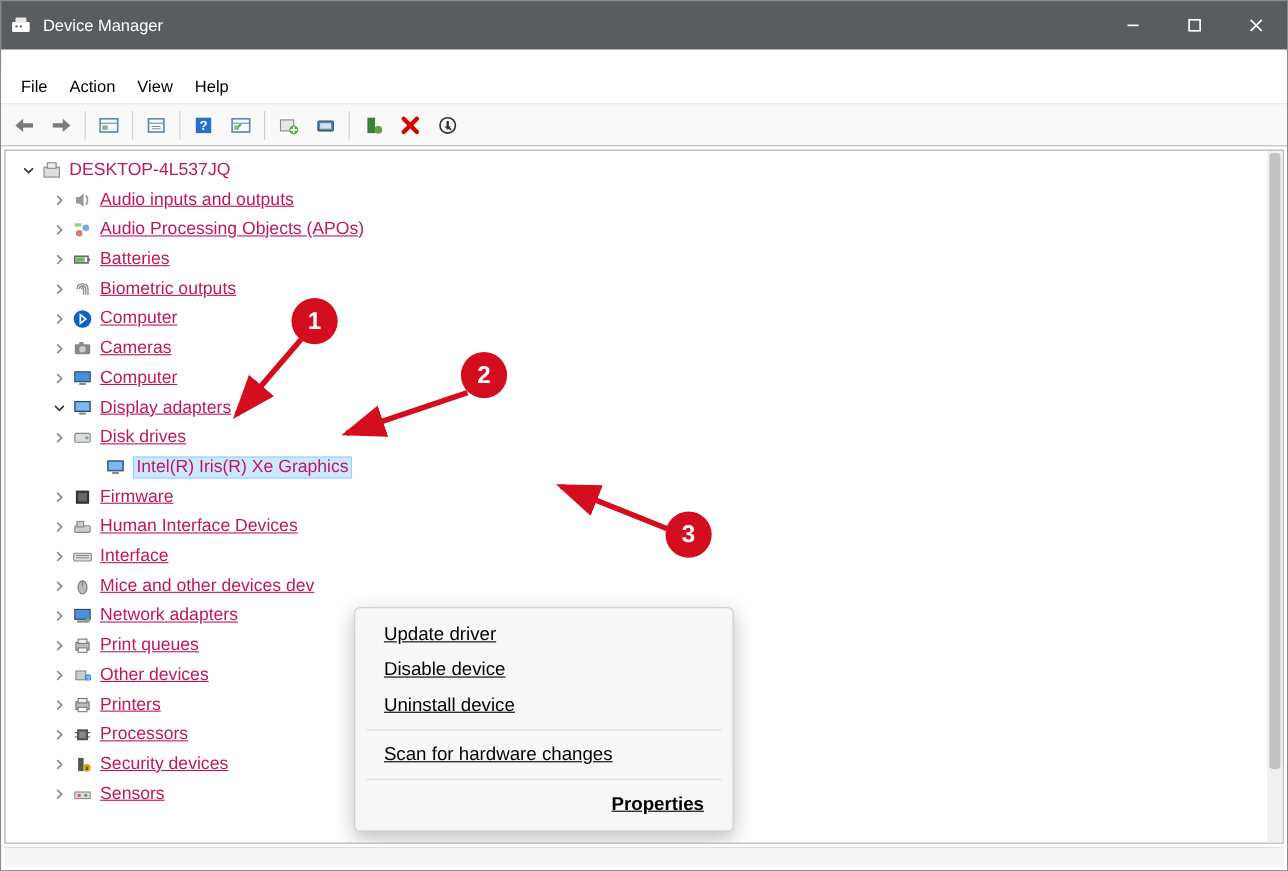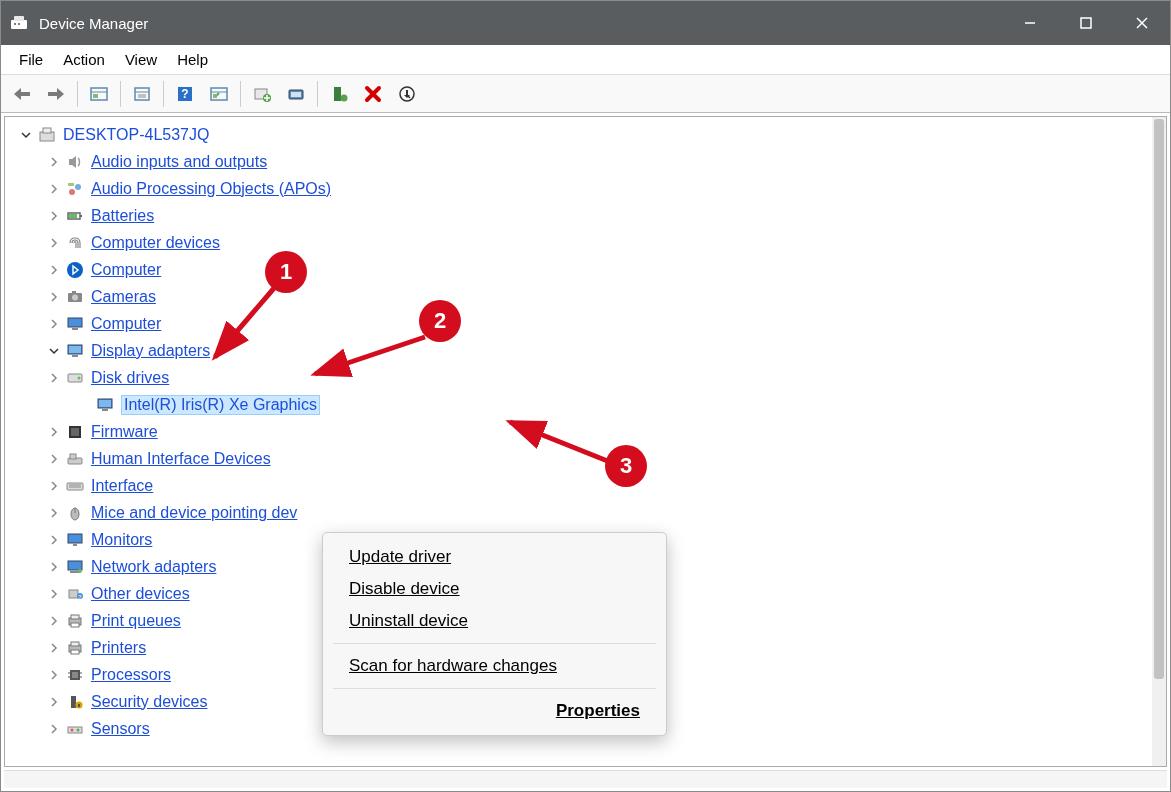--- a/index.html
+++ b/index.html
@@ -6,33 +6,33 @@
   html, body { width: 1171px; height: 792px; font-family: "Segoe UI", Arial, sans-serif; font-size: 15px; background: #fff; overflow: hidden; }
   .window { width: 1171px; height: 792px; border: 1px solid #8a8a8a; display: flex; flex-direction: column; background: #fff; }
   
   .titlebar { height: 44px; background: #5a5d60; color: #fff; display: flex; align-items: center; padding-left: 8px; }
   .titlebar .app-icon { width: 20px; height: 20px; margin-right: 10px; display: flex; align-items: center; justify-content: center; }
   .titlebar .title { font-size: 15px; }
   .titlebar .spacer { flex: 1; }
   .win-btn { width: 56px; height: 44px; display: flex; align-items: center; justify-content: center; cursor: pointer; }
   .win-btn svg { stroke: #fff; }
   
-  .menubar { height: 30px; background: #fff; display: flex; align-items: center; padding-left: 8px; border-bottom: 1px solid #ddd; gap: 0; }
+  .menubar { height: 30px; background: #fff; display: flex; align-items: center; padding-left: 8px; border-bottom: 1px solid #ddd; gap: 0; margin-top: 20px; }
   .menubar .menu-item { padding: 4px 10px; font-size: 15px; cursor: pointer; }
   
   .toolbar { height: 38px; background: #f9f9f9; border-bottom: 1px solid #bbb; display: flex; align-items: center; padding: 0 6px; gap: 4px; }
   .toolbar .tb-btn { width: 30px; height: 30px; display: flex; align-items: center; justify-content: center; cursor: pointer; border: 1px solid transparent; }
   .toolbar .sep { width: 1px; height: 26px; background: #ccc; margin: 0 2px; }
   
   .body-wrap { flex: 1; display: flex; min-height: 0; }
   .tree-pane { flex: 1; overflow-y: hidden; border: 1px solid #aaa; margin: 3px; position: relative; }
   .tree-scroll { position: absolute; inset: 0; overflow-y: hidden; padding: 4px 0; }
   .tree-pane .scrollbar { position: absolute; right: 0; top: 0; bottom: 0; width: 14px; background: #f0f0f0; }
   .tree-pane .scrollbar .thumb { position: absolute; top: 2px; left: 2px; right: 2px; height: 560px; background: #c2c2c2; border-radius: 3px; }
-  .tree-row { display: flex; align-items: center; height: 27px; padding-left: 14px; font-size: 16px; color: #1d4ed8; white-space: nowrap; }
+  .tree-row { display: flex; align-items: center; height: 27px; padding-left: 14px; font-size: 16px; color: #be185d; white-space: nowrap; }
   .tree-row.level1 { padding-left: 42px; text-decoration: underline; }
   .tree-row.level2 { padding-left: 90px; }
   .chev { width: 14px; height: 14px; margin-right: 4px; display: flex; align-items: center; justify-content: center; color: #555; }
   .dev-icon { width: 20px; height: 20px; margin-right: 6px; display: flex; align-items: center; justify-content: center; }
   .row-label { }
   .selected-label { background: #cce8ff; border: 1px solid #99cfff; padding: 0 2px; }
   
   .context-menu { position: absolute; left: 317px; top: 415px; width: 345px; background: #f7f7f7; border: 1px solid #ccc; border-radius: 5px; box-shadow: 0 6px 18px rgba(0,0,0,0.25); padding: 8px 0; font-size: 17px; text-decoration: underline; }
   .ctx-item { padding: 6px 26px; cursor: pointer; }
   .ctx-item.bold { font-weight: 700; text-align: right; }
@@ -234,21 +234,21 @@
                 <path d="M3 1 L7 5 L3 9" fill="none" stroke="#888" stroke-width="1.5"></path>
               </svg>
             </span>
             <span class="dev-icon">
               <svg width="18" height="18" viewBox="0 0 18 18">
                 <path d="M4 9c0-3 2-5 5-5s5 2 5 5v5" fill="none" stroke="#888" stroke-width="1.2"></path>
                 <path d="M6 9c0-2 1-3 3-3s3 1 3 3v5" fill="none" stroke="#888" stroke-width="1.2"></path>
                 <path d="M8 9c0-1 .5-1.5 1-1.5s1 .5 1 1.5v5" fill="none" stroke="#888" stroke-width="1.2"></path>
               </svg>
             </span>
-            <span class="row-label">Computer devices</span>
+            <span class="row-label">Biometric outputs</span>
           </div>
           <div class="tree-row level1">
             <span class="chev">
               <svg width="10" height="10">
                 <path d="M3 1 L7 5 L3 9" fill="none" stroke="#888" stroke-width="1.5"></path>
               </svg>
             </span>
             <span class="dev-icon">
               <svg width="18" height="18" viewBox="0 0 18 18">
                 <circle cx="9" cy="9" r="8" fill="#0b62c4"></circle>
@@ -373,35 +373,21 @@
               <svg width="10" height="10">
                 <path d="M3 1 L7 5 L3 9" fill="none" stroke="#888" stroke-width="1.5"></path>
               </svg>
             </span>
             <span class="dev-icon">
               <svg width="18" height="18" viewBox="0 0 18 18">
                 <ellipse cx="9" cy="10" rx="4" ry="6" fill="#bbb" stroke="#777"></ellipse>
                 <line x1="9" y1="4" x2="9" y2="9" stroke="#777"></line>
               </svg>
             </span>
-            <span class="row-label">Mice and device pointing dev</span>
-          </div>
-          <div class="tree-row level1">
-            <span class="chev">
-              <svg width="10" height="10">
-                <path d="M3 1 L7 5 L3 9" fill="none" stroke="#888" stroke-width="1.5"></path>
-              </svg>
-            </span>
-            <span class="dev-icon">
-              <svg width="18" height="18" viewBox="0 0 18 18">
-                <rect x="2" y="3" width="14" height="9" fill="#4a90d9" stroke="#346"></rect>
-                <rect x="7" y="13" width="4" height="2" fill="#888"></rect>
-              </svg>
-            </span>
-            <span class="row-label">Monitors</span>
+            <span class="row-label">Mice and other devices dev</span>
           </div>
           <div class="tree-row level1">
             <span class="chev">
               <svg width="10" height="10">
                 <path d="M3 1 L7 5 L3 9" fill="none" stroke="#888" stroke-width="1.5"></path>
               </svg>
             </span>
             <span class="dev-icon">
               <svg width="18" height="18" viewBox="0 0 18 18">
                 <rect x="2" y="3" width="14" height="9" fill="#4a90d9" stroke="#346"></rect>
@@ -412,41 +398,41 @@
             <span class="row-label">Network adapters</span>
           </div>
           <div class="tree-row level1">
             <span class="chev">
               <svg width="10" height="10">
                 <path d="M3 1 L7 5 L3 9" fill="none" stroke="#888" stroke-width="1.5"></path>
               </svg>
             </span>
             <span class="dev-icon">
               <svg width="18" height="18" viewBox="0 0 18 18">
+                <rect x="3" y="6" width="12" height="7" fill="#bbb" stroke="#777"></rect>
+                <rect x="5" y="3" width="8" height="4" fill="#eee" stroke="#777"></rect>
+                <rect x="5" y="11" width="8" height="4" fill="#fff" stroke="#777"></rect>
+              </svg>
+            </span>
+            <span class="row-label">Print queues</span>
+          </div>
+          <div class="tree-row level1">
+            <span class="chev">
+              <svg width="10" height="10">
+                <path d="M3 1 L7 5 L3 9" fill="none" stroke="#888" stroke-width="1.5"></path>
+              </svg>
+            </span>
+            <span class="dev-icon">
+              <svg width="18" height="18" viewBox="0 0 18 18">
                 <rect x="3" y="5" width="9" height="8" fill="#ccc" stroke="#888"></rect>
                 <circle cx="14" cy="11" r="3" fill="#4a90d9"></circle>
                 <text x="14" y="14" text-anchor="middle" font-size="6" fill="#fff">?</text>
               </svg>
             </span>
             <span class="row-label">Other devices</span>
-          </div>
-          <div class="tree-row level1">
-            <span class="chev">
-              <svg width="10" height="10">
-                <path d="M3 1 L7 5 L3 9" fill="none" stroke="#888" stroke-width="1.5"></path>
-              </svg>
-            </span>
-            <span class="dev-icon">
-              <svg width="18" height="18" viewBox="0 0 18 18">
-                <rect x="3" y="6" width="12" height="7" fill="#bbb" stroke="#777"></rect>
-                <rect x="5" y="3" width="8" height="4" fill="#eee" stroke="#777"></rect>
-                <rect x="5" y="11" width="8" height="4" fill="#fff" stroke="#777"></rect>
-              </svg>
-            </span>
-            <span class="row-label">Print queues</span>
           </div>
           <div class="tree-row level1">
             <span class="chev">
               <svg width="10" height="10">
                 <path d="M3 1 L7 5 L3 9" fill="none" stroke="#888" stroke-width="1.5"></path>
               </svg>
             </span>
             <span class="dev-icon">
               <svg width="18" height="18" viewBox="0 0 18 18">
                 <rect x="3" y="6" width="12" height="7" fill="#bbb" stroke="#777"></rect>

